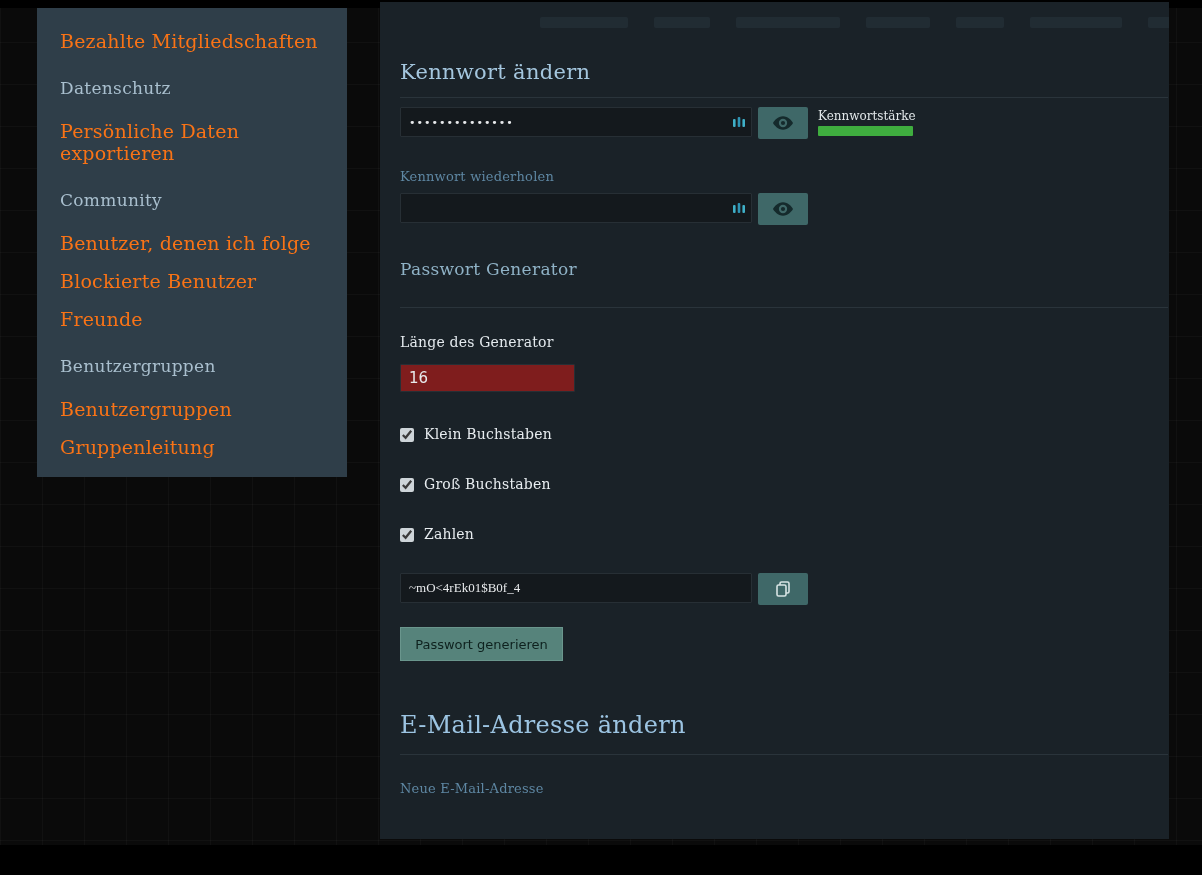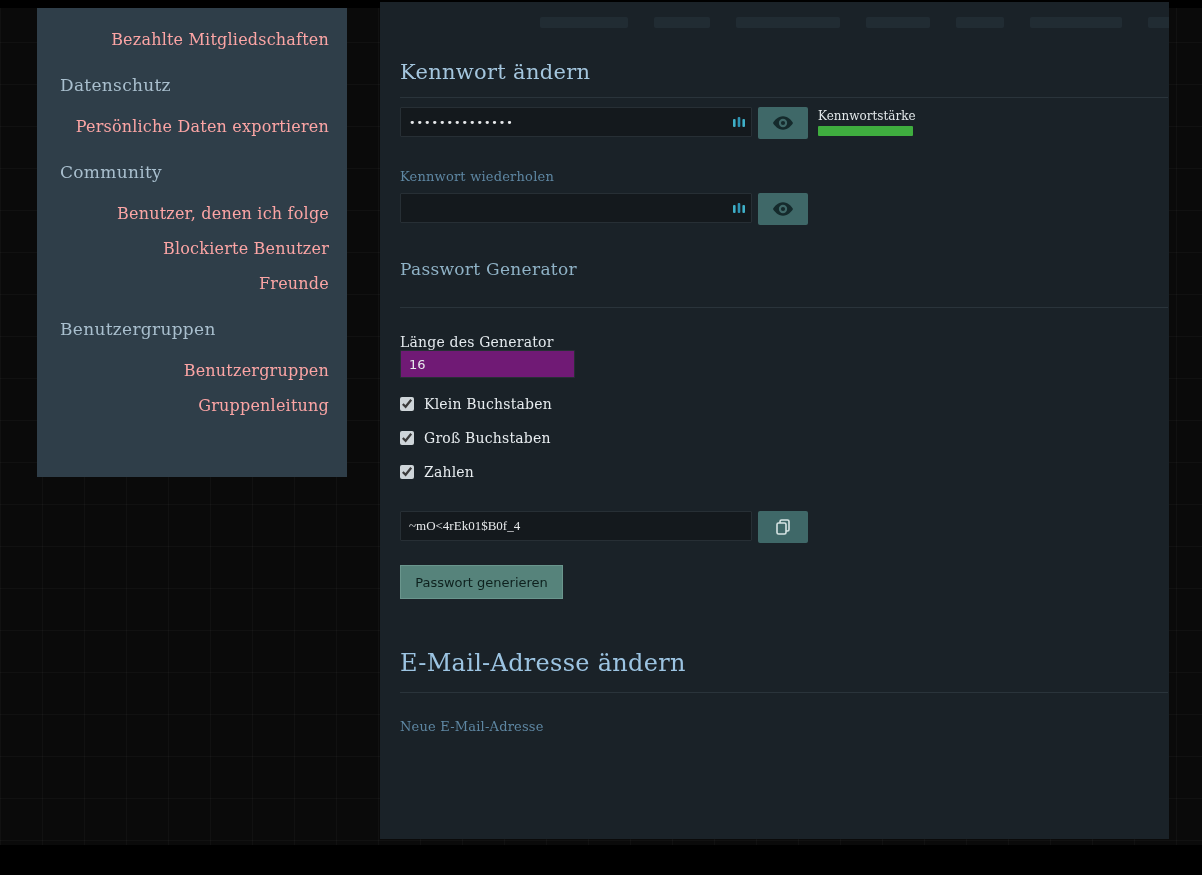--- a/index.html
+++ b/index.html
@@ -17,21 +17,21 @@
   .top-strip { position:absolute; left:0; top:0; width:100%; height:8px; background:#000; }
   .bottom-strip { position:absolute; left:0; top:845px; width:100%; height:30px; background:#000; }
 
   
   .sidebar {
     position:absolute; left:37px; top:8px; width:310px; height:469px;
     background:#2f3e49; padding:22px 18px 0 23px;
   }
   .sidebar a { text-decoration:none; display:block; cursor:pointer; }
   .sb-link {
-    font-size:16px; color:#fca5a5; margin-bottom:14px; letter-spacing:.2px;text-align:right;
+    font-size:19px; color:#f97316; margin-bottom:14px; letter-spacing:.2px;
   }
   .sb-heading {
     font-size:17px; color:#a9bfce; margin:26px 0 22px 0; letter-spacing:.3px;
   }
   .sb-group .sb-link { margin-bottom:16px; }
 
   
   .panel-main {
     position:absolute; left:380px; top:2px; width:789px; height:837px;
     background:#1a2228; overflow:hidden;
@@ -70,26 +70,26 @@
     border:none; border-radius:2px; cursor:pointer;
     display:flex; align-items:center; justify-content:center;
   }
   .sq-btn svg { display:block; }
 
   .strength { margin-left:10px; padding-top:2px; }
   .strength-label { font-size:12px; color:#e2e8ea; font-family:"DejaVu Serif", serif; }
   .strength-bar { margin-top:3px; width:95px; height:10px; background:#3fae3f; border-radius:1px; }
 
   .short-input {
-    width:175px; height:28px; background:#701a75; border:1px solid #272f35;
-    color:#e8eaec; font-family:"DejaVu Sans", sans-serif; font-size:13px;
+    margin-top:14px; width:175px; height:28px; background:#7f1d1d; border:1px solid #272f35;
+    color:#e8eaec; font-family:"DejaVu Sans", sans-serif; font-size:15px;
     padding:0 8px; outline:none; border-radius:1px; display:block;
   }
 
-  .check-row { display:flex; align-items:center; margin-top:18px; }
+  .check-row { display:flex; align-items:flex-end; margin-top:34px; }
   .check-row input[type=checkbox] {
     width:14px; height:14px; accent-color:#ced5d9; cursor:pointer;
   }
   .check-row .check-label {
     margin-left:10px; font-size:14px; color:#e8edf0; letter-spacing:.2px; cursor:default;
   }
 
   .gen-row { margin-top:31px; }
 
   .generate-btn {

